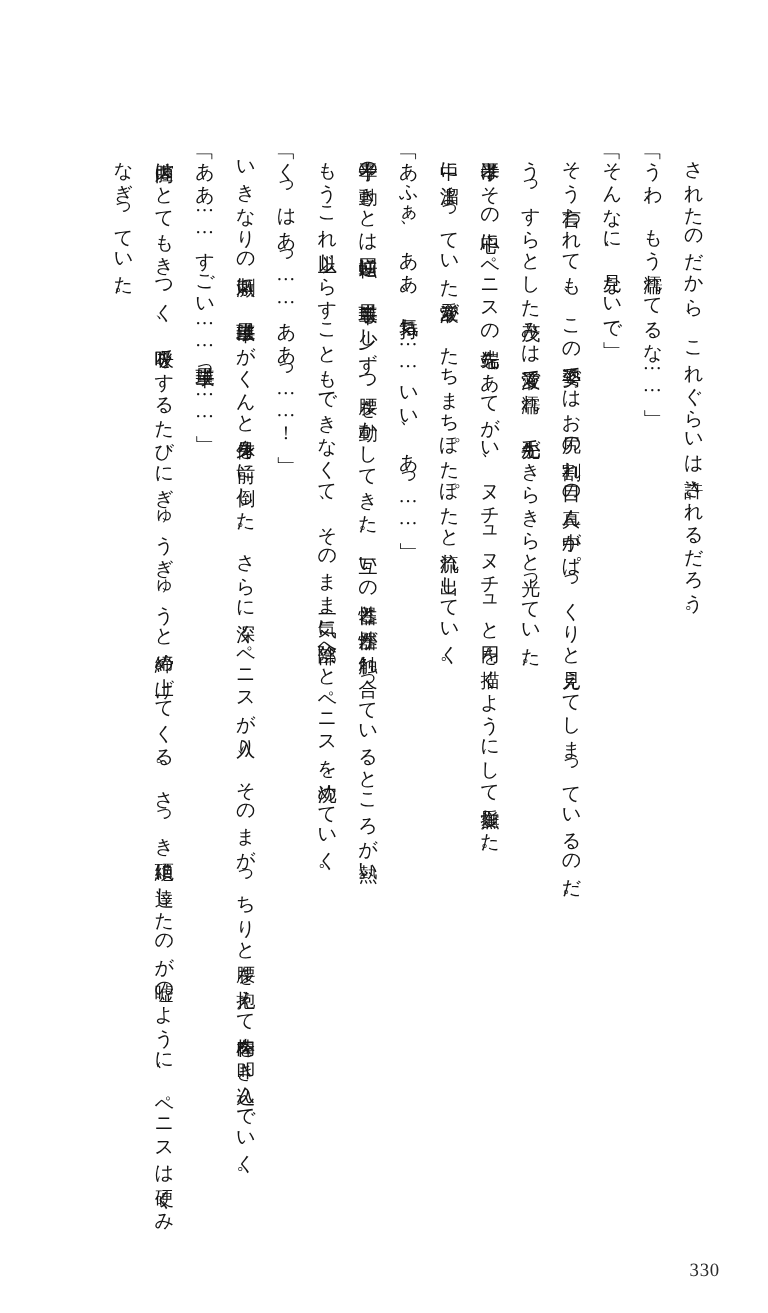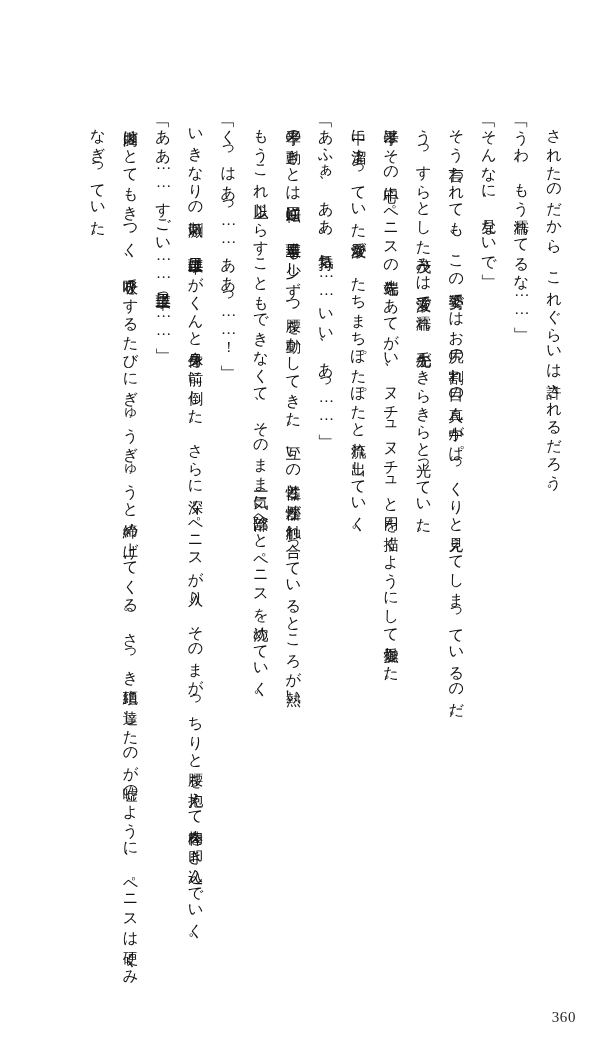--- a/index.html
+++ b/index.html
@@ -66,15 +66,15 @@
 孝平はその中心にペニスの先端をあてがい、ヌチュヌチュと円を描くようにして愛撫した。
 中に溜まっていた愛液が、たちまちぽたぽたと流れ出していく。
 「あふぁ、ああ、気持ち……いい、あっ……」
 孝平の動きとは逆回転に、瑛里華も少しずつ腰を動かしてきた。互いの性器と性器が触れ合っているところが熱い。
 もうこれ以上じらすこともできなくて、そのまま一気に陰部へとペニスを沈めていく。
 「くっはあっ……ああっ……!」
 いきなりの刺激に、瑛里華はがくんと身体を前に倒した。さらに深くペニスが入り、そのまがっちりと腰を抱えて肉棒を叩き込んでいく。
 「ああ……すごい……瑛里華っ……」
 膣内はとてもきつく、呼吸をするたびにぎゅうぎゅうと締め上げてくる。さっき絶頂に達したのが嘘のように、ペニスは硬くみなぎっていた。</div>
 
-  <div class="page-number">360</div>
+  <div class="page-number">330</div>
 
 </div>
 
 </body></html>

